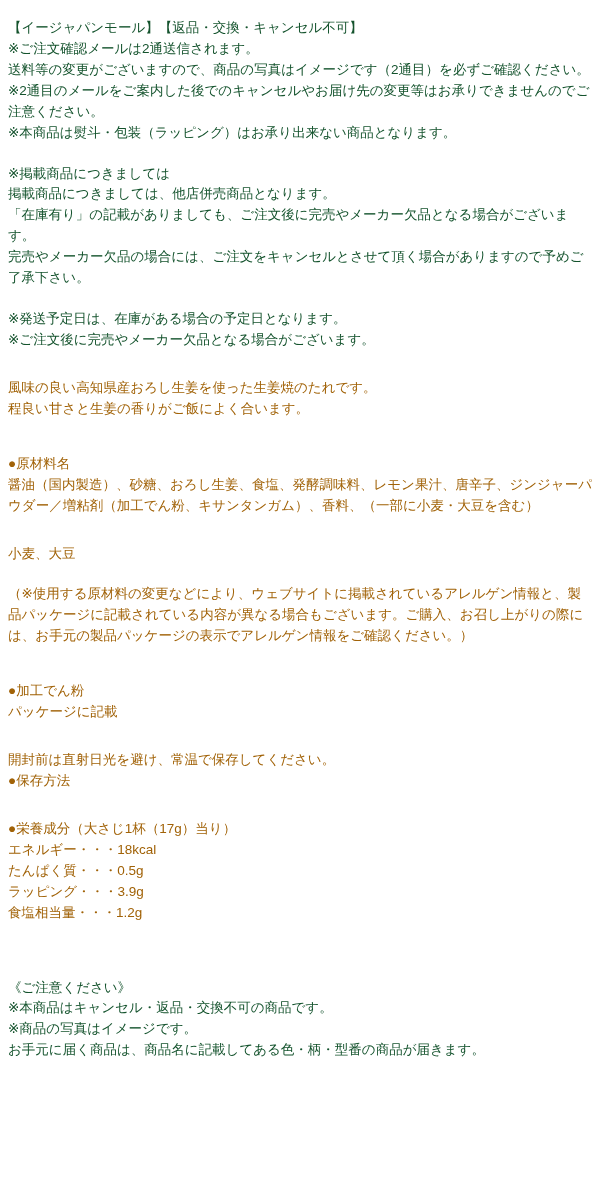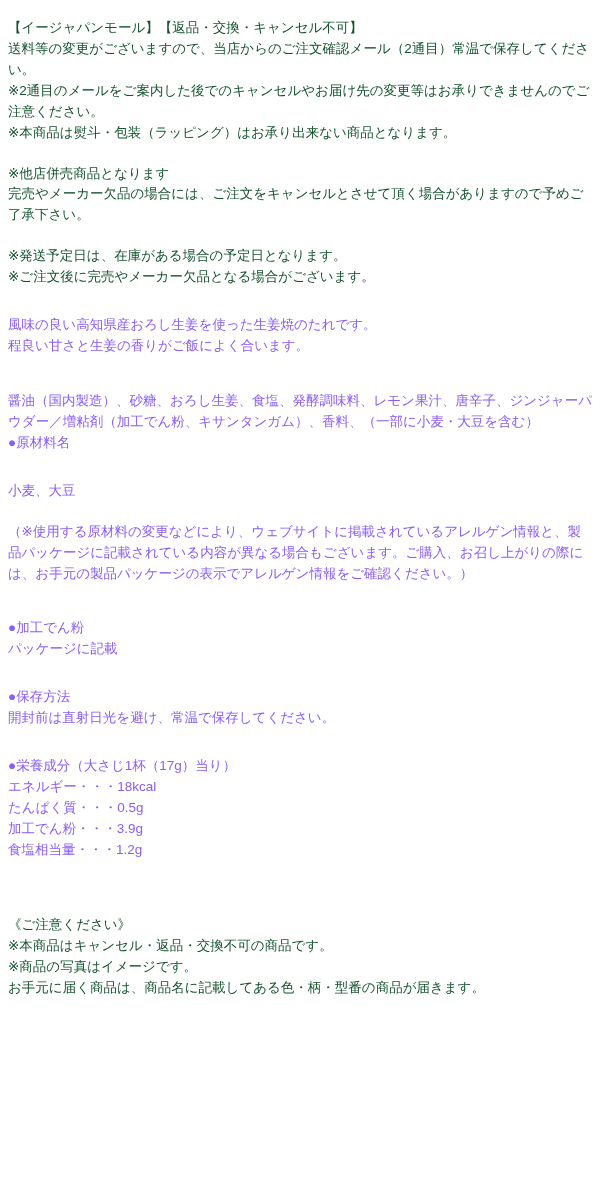--- a/index.html
+++ b/index.html
@@ -24,82 +24,85 @@
     margin: 0 0 0 0;
   }
   .line {
     white-space: normal;
     word-break: break-all;
   }
   .red {
     color: #14532d;
   }
   .black {
-    color: #8b5cf6;
+    color: #a16207;
   }
   .spacer-sm { height: 13px; }
   .spacer-md { height: 20px; }
   .spacer-lg { height: 27px; }
   .spacer-xl { height: 34px; }
 </style>
 </head>
 <body>
 
 <div class="page">
   <div id="sections-root">
       <div class="block">
         <div class="line red">【イージャパンモール】【返品・交換・キャンセル不可】</div>
-        <div class="line red">送料等の変更がございますので、当店からのご注文確認メール（2通目）常温で保存してください。</div>
+        <div class="line red">※ご注文確認メールは2通送信されます。</div>
+        <div class="line red">送料等の変更がございますので、商品の写真はイメージです（2通目）を必ずご確認ください。</div>
         <div class="line red">※2通目のメールをご案内した後でのキャンセルやお届け先の変更等はお承りできませんのでご注意ください。</div>
         <div class="line red">※本商品は熨斗・包装（ラッピング）はお承り出来ない商品となります。</div>
       </div>
       <div class="spacer-md"></div>
       <div class="block">
-        <div class="line red">※他店併売商品となります</div>
+        <div class="line red">※掲載商品につきましては</div>
+        <div class="line red">掲載商品につきましては、他店併売商品となります。</div>
+        <div class="line red">「在庫有り」の記載がありましても、ご注文後に完売やメーカー欠品となる場合がございます。</div>
         <div class="line red">完売やメーカー欠品の場合には、ご注文をキャンセルとさせて頂く場合がありますので予めご了承下さい。</div>
       </div>
       <div class="spacer-md"></div>
       <div class="block">
         <div class="line red">※発送予定日は、在庫がある場合の予定日となります。</div>
         <div class="line red">※ご注文後に完売やメーカー欠品となる場合がございます。</div>
       </div>
       <div class="spacer-lg"></div>
       <div class="block">
         <div class="line black">風味の良い高知県産おろし生姜を使った生姜焼のたれです。</div>
         <div class="line black">程良い甘さと生姜の香りがご飯によく合います。</div>
       </div>
       <div class="spacer-xl"></div>
       <div class="block">
+        <div class="line black">●原材料名</div>
         <div class="line black">醤油（国内製造）、砂糖、おろし生姜、食塩、発酵調味料、レモン果汁、唐辛子、ジンジャーパウダー／増粘剤（加工でん粉、キサンタンガム）、香料、（一部に小麦・大豆を含む）</div>
-        <div class="line black">●原材料名</div>
       </div>
       <div class="spacer-lg"></div>
       <div class="block">
         <div class="line black">小麦、大豆</div>
       </div>
       <div class="spacer-md"></div>
       <div class="block">
         <div class="line black">（※使用する原材料の変更などにより、ウェブサイトに掲載されているアレルゲン情報と、製品パッケージに記載されている内容が異なる場合もございます。ご購入、お召し上がりの際には、お手元の製品パッケージの表示でアレルゲン情報をご確認ください。）</div>
       </div>
       <div class="spacer-xl"></div>
       <div class="block">
         <div class="line black">●加工でん粉</div>
         <div class="line black">パッケージに記載</div>
       </div>
       <div class="spacer-lg"></div>
       <div class="block">
+        <div class="line black">開封前は直射日光を避け、常温で保存してください。</div>
         <div class="line black">●保存方法</div>
-        <div class="line black">開封前は直射日光を避け、常温で保存してください。</div>
       </div>
       <div class="spacer-lg"></div>
       <div class="block">
         <div class="line black">●栄養成分（大さじ1杯（17g）当り）</div>
         <div class="line black">エネルギー・・・18kcal</div>
         <div class="line black">たんぱく質・・・0.5g</div>
-        <div class="line black">加工でん粉・・・3.9g</div>
+        <div class="line black">ラッピング・・・3.9g</div>
         <div class="line black">食塩相当量・・・1.2g</div>
       </div>
       <div class="spacer-xl"></div>
       <div class="spacer-md"></div>
       <div class="block">
         <div class="line red">《ご注意ください》</div>
         <div class="line red">※本商品はキャンセル・返品・交換不可の商品です。</div>
         <div class="line red">※商品の写真はイメージです。</div>
         <div class="line red">お手元に届く商品は、商品名に記載してある色・柄・型番の商品が届きます。</div>
       </div>

